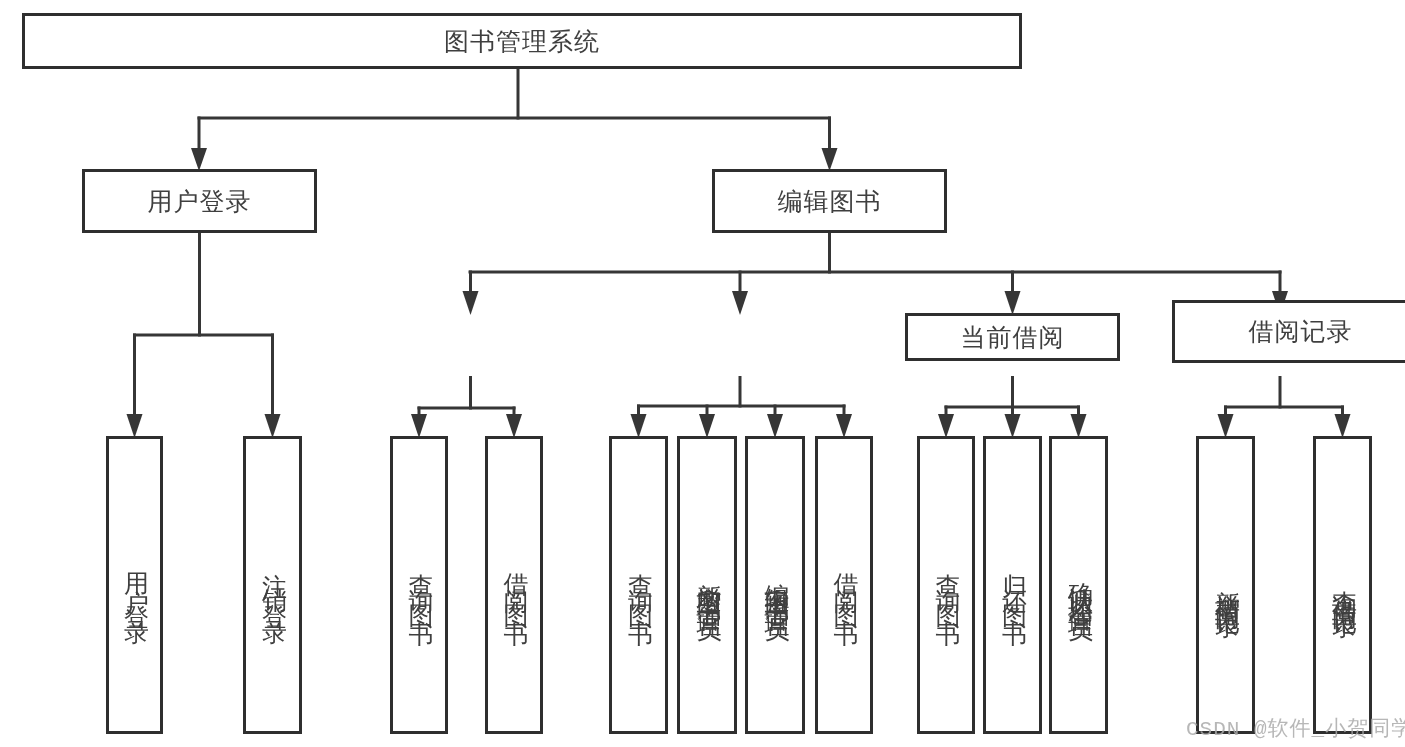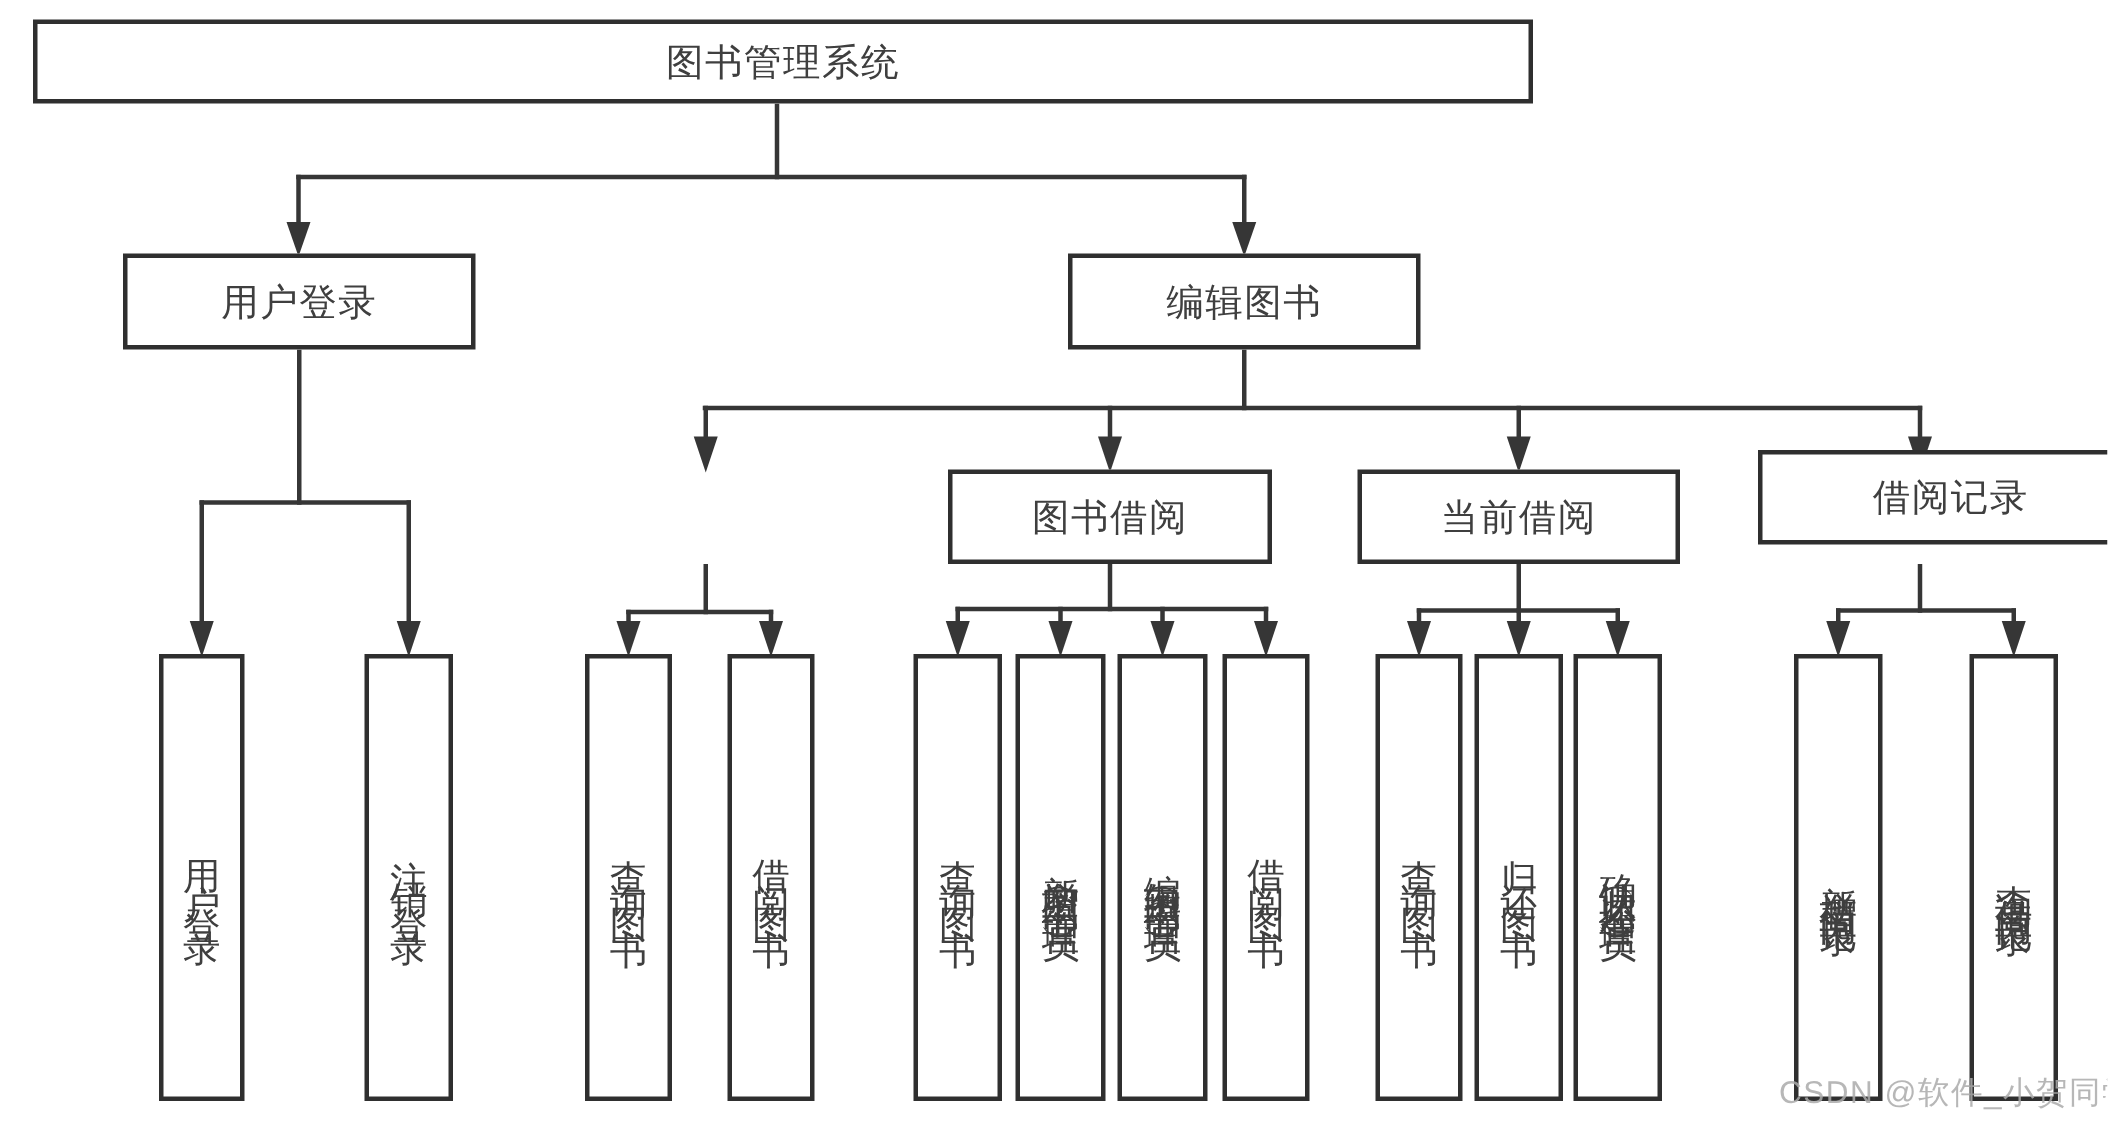--- a/index.html
+++ b/index.html
@@ -1,18 +1,18 @@
 <!DOCTYPE html>
 <html><head>
 <meta charset="utf-8">
 <style>
   html,body { margin:0; padding:0; background:#ffffff; }
   .canvas {
     position:relative; width:1405px; height:747px; background:#ffffff;
-    font-family:Liberation Sans, sans-serif; overflow:hidden;border-radius:23px;
+    font-family:Liberation Mono, monospace; overflow:hidden;border-radius:23px;
   }
   .node {
     position:absolute; box-sizing:border-box; background:#ffffff;
     border:3px solid #2f2f2f; color:#3f3f3f;
     display:flex; align-items:center; justify-content:center;
     font-size:25px; letter-spacing:1px; z-index:2;
   }
   .leaf { top:436px; height:298px; }
   .vtext { writing-mode:vertical-rl; text-orientation:mixed; }
   .sp-wide  { letter-spacing:16px; }
@@ -103,22 +103,21 @@
       <line x1="1342.5" y1="405.5" x2="1342.5" y2="416"></line>
       <polygon points="1334.5,414 1350.5,414 1342.5,438" stroke="none"></polygon>
     </g>
   </svg>
 
   <div class="node" style="left:22px;top:13px;width:1000px;height:56px">图书管理系统</div>
 
   <div class="node" style="left:82px;top:169px;width:235px;height:64px">用户登录</div>
   <div class="node" style="left:712px;top:169px;width:235px;height:64px">编辑图书</div>
 
-  <div class="node" style="left:632px;top:313px;width:216px;height:63px">图书借阅</div>
-  <div class="node" style="left:905px;top:313px;width:215px;height:63px">当前借阅</div>
+  <div class="node" style="left:905px;top:313px;width:215px;height:48px">当前借阅</div>
   <div class="node" style="left:1172px;top:300px;width:257px;height:63px">借阅记录</div>
 
   <div class="node leaf" style="left:106px;width:57px">
     <span class="vtext sp-wide">用户登录</span>
   </div>
   <div class="node leaf" style="left:243px;width:59px">
     <span class="vtext sp-wide">注销登录</span>
   </div>
 
   <div class="node leaf" style="left:390px;width:58px">

